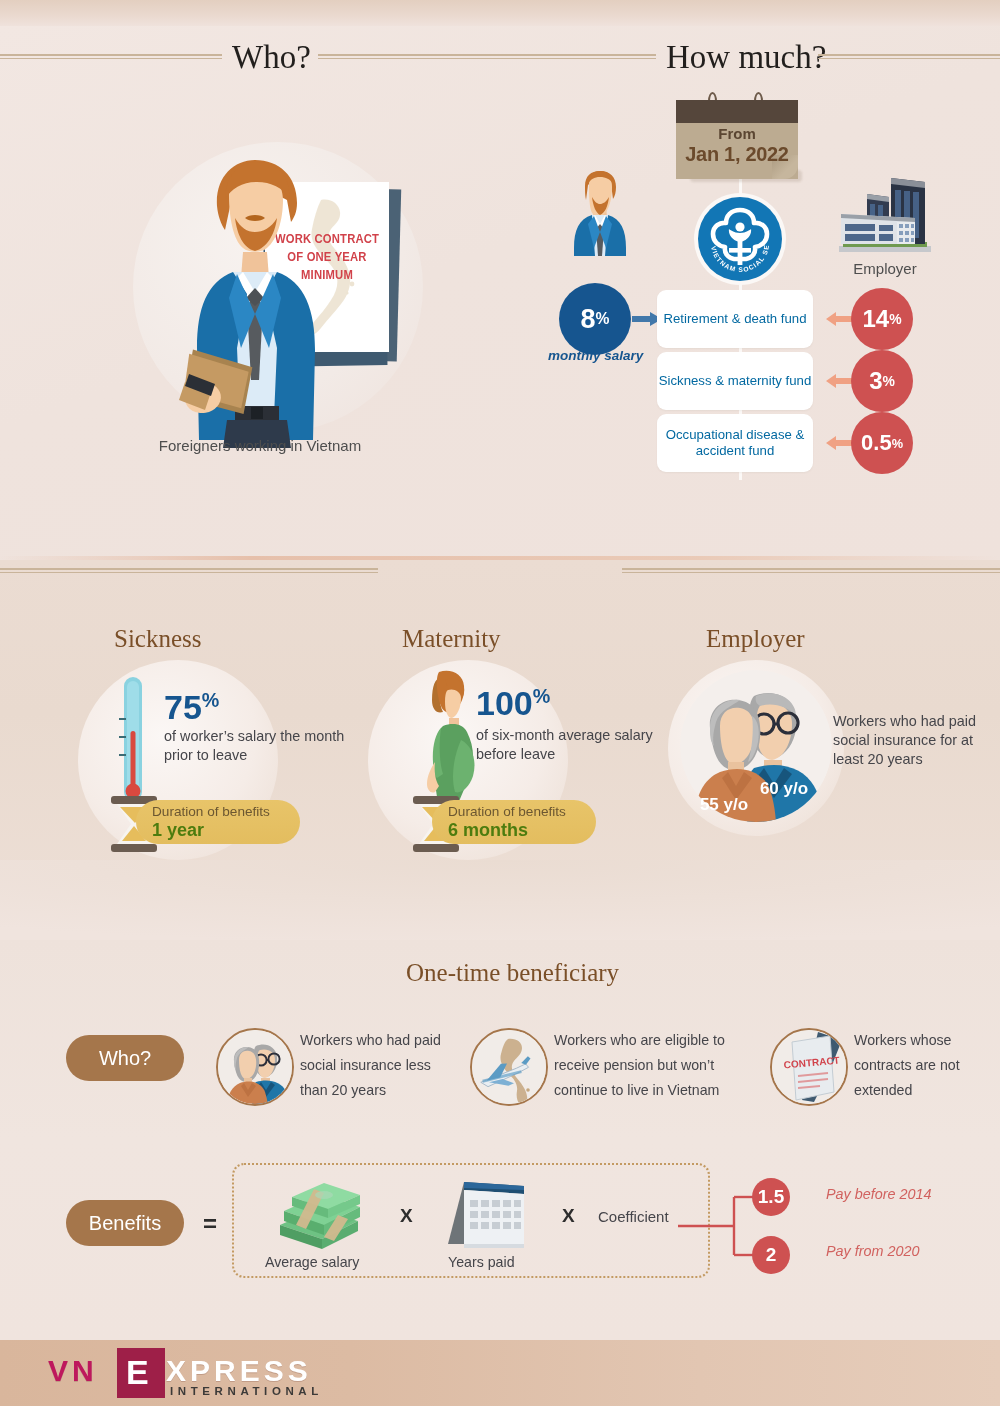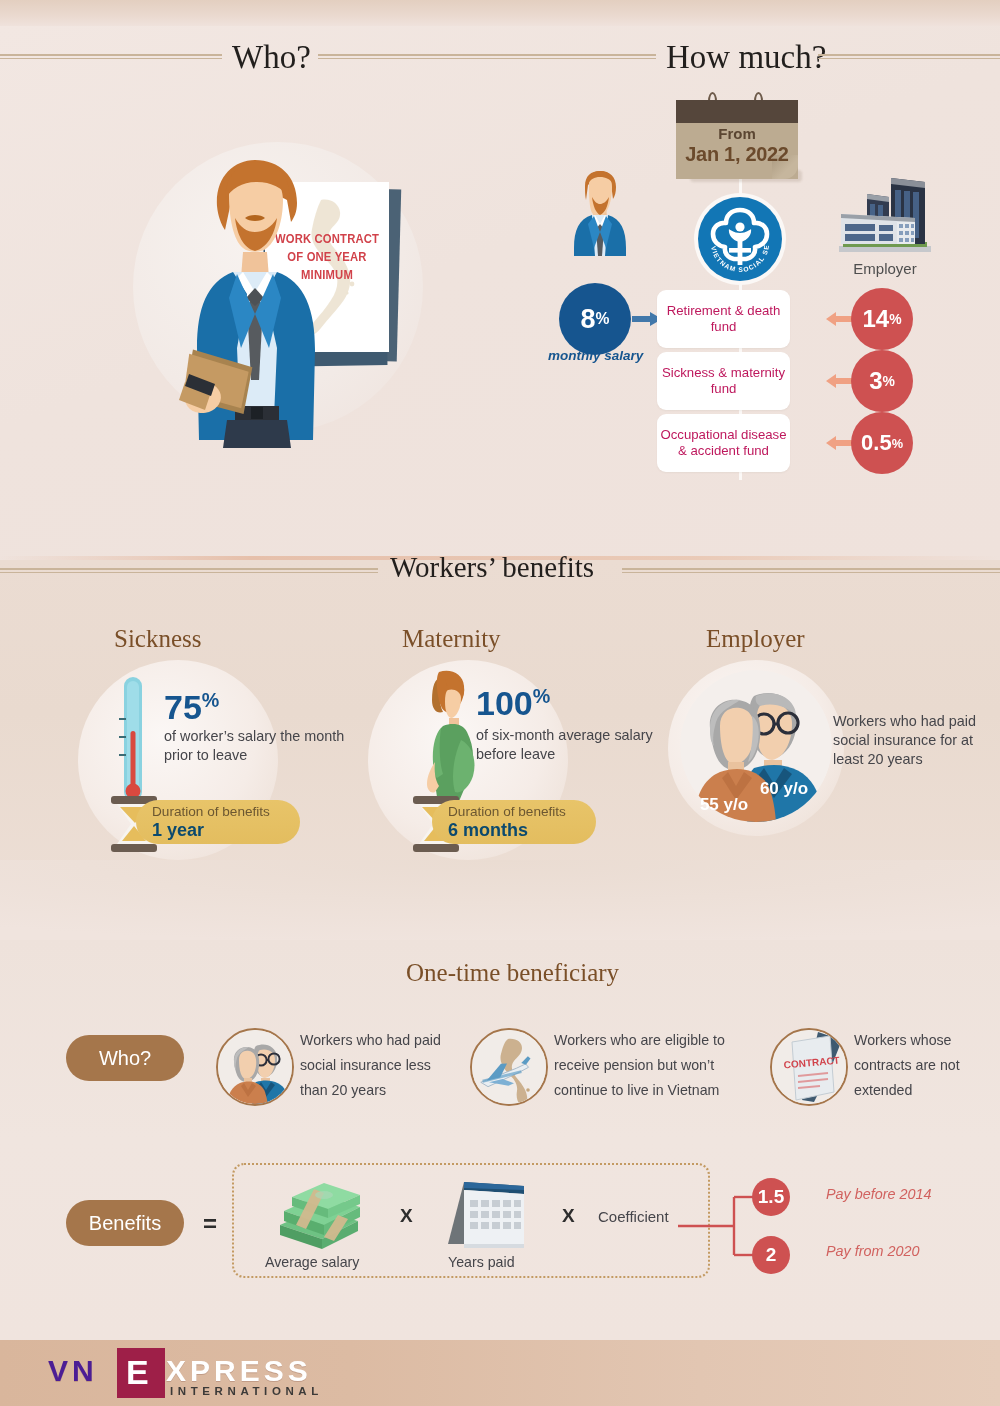--- a/index.html
+++ b/index.html
@@ -118,24 +118,24 @@
   .stem { position:absolute; left:739px; top:170px; width:3px; height:310px; background:#fbf8f6; }
 
   .vss-wrap { position:absolute; left:694px; top:193px; width:92px; height:92px; }
   .vss-ring { position:absolute; left:0; top:0; width:92px; height:92px; border-radius:50%; background:#fbf8f6; }
   .vss { position:absolute; left:4px; top:4px; width:84px; height:84px; border-radius:50%; background:#1276b5; }
 
   .avatar-worker { position:absolute; left:561px; top:170px; width:78px; height:86px; }
   .building { position:absolute; left:835px; top:172px; width:100px; height:86px; }
 
   .fundbox {
-    position:absolute; width:133px; height:58px;
+    position:absolute; width:156px; height:58px;
     background:#ffffff; border-radius:9px;
     display:flex; align-items:center; justify-content:center; text-align:center;
-    color:#be185d; font-size:13.2px; line-height:16.5px;
+    color:#0369a1; font-size:13.2px; line-height:16.5px;
     box-shadow:0 1px 2px rgba(120,95,80,.07);
   }
   .pct-circle {
     position:absolute; border-radius:50%;
     display:flex; align-items:center; justify-content:center;
     color:#fff; font-weight:bold;
   }
   .pct-blue { background:#16558f; }
   .pct-red  { background:#ce5151; }
   .sup { font-size:.58em; vertical-align:super; font-weight:bold; }
@@ -156,21 +156,21 @@
     position:absolute; color:#16558f; font-weight:bold; white-space:nowrap;
   }
   .benefit-desc {
     position:absolute; color:#45454a; font-size:14.4px; line-height:19px;
   }
   .dur-pill {
     position:absolute; height:44px; border-radius:22px;
     background:linear-gradient(180deg,#e8c469 0%, #e3bd5f 100%);
   }
   .dur-label { position:absolute; color:#6c5731; font-size:13.6px; }
-  .dur-value { position:absolute; color:#0c4a6e; font-weight:bold; font-size:18px; }
+  .dur-value { position:absolute; color:#4d7c0f; font-weight:bold; font-size:18px; }
 
   
   .brown-pill {
     position:absolute; border-radius:30px;
     background:#a5764b;
     display:flex; align-items:center; justify-content:center;
     color:#fff; font-size:20px;
   }
   .icon-circle {
     position:absolute; border-radius:50%;
@@ -192,21 +192,21 @@
     display:flex; align-items:center; justify-content:center;
   }
   .coef-note {
     position:absolute; color:#d1625f; font-style:italic; font-size:14.4px; white-space:nowrap;margin-left:26px;
   }
   .branch { position:absolute; }
 
   
   .logo { position:absolute; left:48px; top:1352px; width:300px; height:46px; }
   .logo-vn {
-    position:absolute; left:0; top:2px; color:#4c1d95; font-weight:bold; font-size:30px;
+    position:absolute; left:0; top:2px; color:#be185d; font-weight:bold; font-size:30px;
     letter-spacing:4px; font-family:"Liberation Sans", sans-serif;
     text-shadow: 0 1px 0 rgba(120,70,60,.25);
   }
   .logo-ebox {
     position:absolute; left:69px; top:-4px; width:48px; height:50px; background:#9e1f48;
   }
   .logo-e {
     position:absolute; left:78px; top:1px; color:#fff; font-weight:bold; font-size:34px;
     font-family:"Liberation Sans", sans-serif;
   }
@@ -298,20 +298,21 @@
 
     <path d="M40 200 L98 222 L86 268 L28 248 Z" fill="#a8834f" transform="rotate(-4 60 230)"></path>
     <path d="M36 204 L94 226 L84 262 L28 242 Z" fill="#c59a63" transform="rotate(-4 60 230)"></path>
 
     <ellipse cx="48" cy="250" rx="18" ry="15" fill="#f6cda4" transform="rotate(-10 48 250)"></ellipse>
 
     <path d="M30 234 L56 244 L50 262 L24 252 Z" fill="#c59a63"></path>
     <path d="M34 226 L60 236 L56 248 L30 238 Z" fill="#2b2f36"></path>
   </svg>
 
+  <div class="caption" style="left:80px; top:437px; width=0; width:360px; font-size:15px;">Foreigners working in Vietnam</div>
 
   <div class="stem"></div>
 
   <div class="calendar">
     <div class="cal-ring" style="left:32px;"></div>
     <div class="cal-ring" style="left:78px;"></div>
     <div class="cal-shadow"></div>
     <div class="cal-top"></div>
     <div class="cal-body"></div>
     <div class="cal-curl"></div>
@@ -443,21 +444,20 @@
 
   <svg class="arrow-red" style="left:826px; top:436px; width:28px;" viewBox="0 0 28 14">
     <path d="M28 4 L10 4 L10 0 L0 7 L10 14 L10 10 L28 10 Z" fill="#f0a183"></path>
   </svg>
   <div class="pct-circle pct-red" style="left:851px; top:412px; width:62px; height:62px; font-size:22px;">
     <span>0.5</span>
       <span class="sup">%</span>
   </div>
 
   <div class="rule" style="left:0px; top:568px; width:378px;"></div>
-  <div class="sect-title" style="left:390px; top:551px; font-size:29px;">Workers’ benefits</div>
   <div class="rule" style="left:622px; top:568px; width:378px;"></div>
 
   <div class="subtitle-brown" style="left:114px; top:625px; font-size:25px;">Sickness</div>
   <div class="glow" style="left:78px; top:660px; width:200px; height:200px;"></div>
   <svg style="position:absolute; left:115px; top:673px; width:36px; height:136px;" viewBox="0 0 36 136">
     <rect x="9" y="4" width="18" height="124" rx="9" fill="#8ad2e0"></rect>
     <rect x="12" y="8" width="12" height="116" rx="6" fill="#9fdde9"></rect>
     <rect x="15.5" y="58" width="5" height="64" rx="2.5" fill="#d9493f"></rect>
     <circle cx="18" cy="118" r="7.5" fill="#d9493f"></circle>
     <g stroke="#3b6b74" stroke-width="2">

